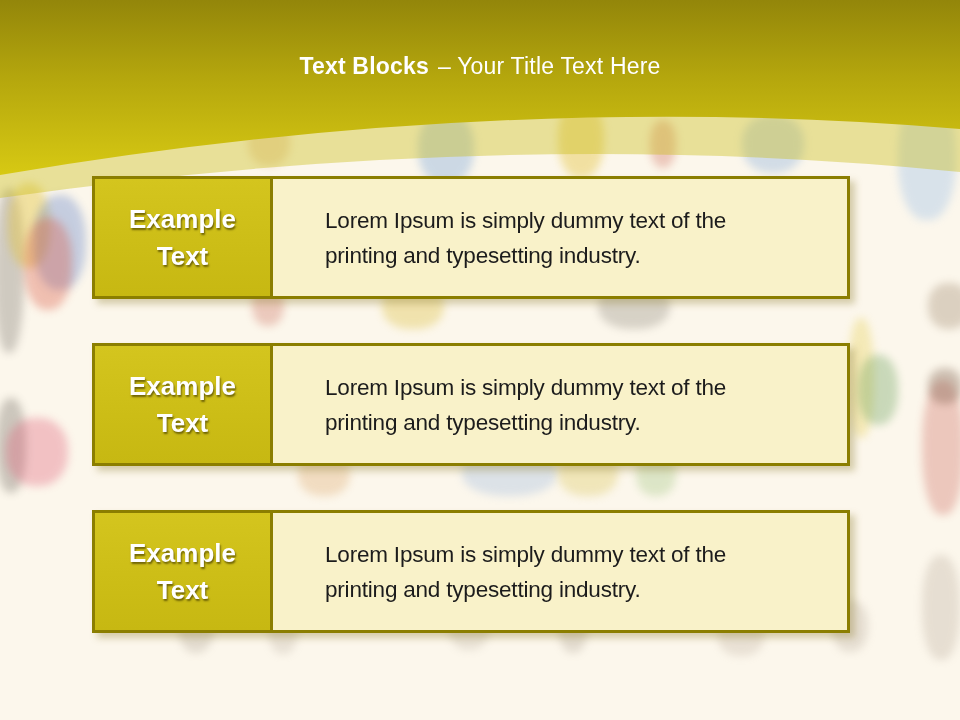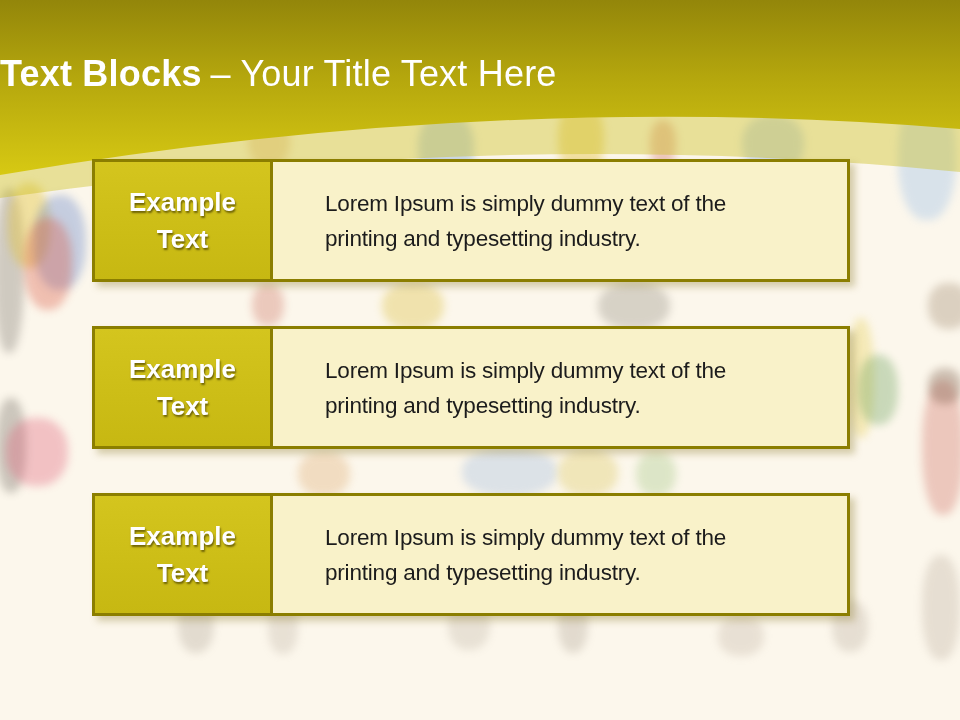--- a/index.html
+++ b/index.html
@@ -56,31 +56,31 @@
   .b30 { left:832px; top:600px; width:36px;  height:52px;  background:#a89a8a; opacity:.26; }
   .b31 { left:922px; top:555px; width:38px;  height:105px; background:#b0a090; opacity:.28; }
 
   
   .header-svg { position: absolute; top: 0; left: 0; display: block; }
   .slide-title {
     position: absolute;
     top: 53px;
     left: 0;
     width: 100%;
-    text-align: left;
+    text-align: center;
     color: #ffffff;
-    font-size: 36px;
+    font-size: 23px;
     letter-spacing: 0.2px;
     white-space: nowrap;
   }
   .slide-title .t-bold { font-weight: 700; }
   .slide-title .t-rest { font-weight: 400; margin-left: 9px; }
 
   
-  .blocks { position: absolute; left: 92px; top: 159px; width: 758px; }
+  .blocks { position: absolute; left: 92px; top: 176px; width: 758px; }
   .block {
     display: flex;
     width: 758px;
     height: 123px;
     margin-bottom: 44px;
     border: 3px solid #8b7e00;
     background: #f9f2c9;
     box-shadow: 5px 5px 7px rgba(150, 135, 60, 0.38);
   }
   .block-label {

